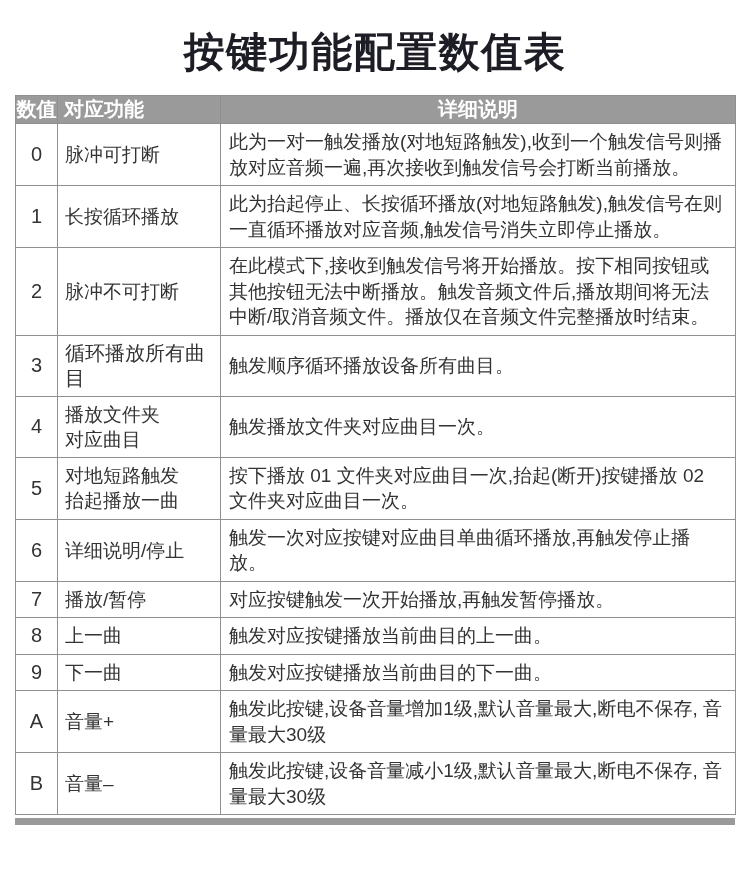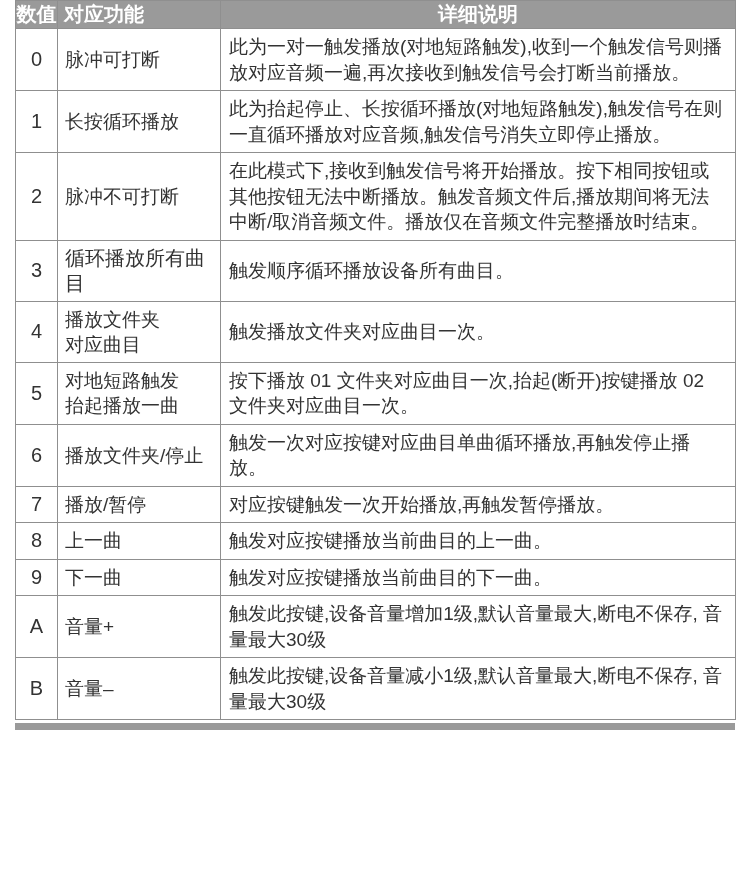--- a/index.html
+++ b/index.html
@@ -77,20 +77,21 @@
     width:720px;
     height:7px;
     background:var(--header-bg);
   }
 </style>
 </head>
 <body>
 
 <div class="page">
 
+  <h1 class="title">按键功能配置数值表</h1>
 
   <table class="cfg">
     <colgroup>
       <col class="c-val">
       <col class="c-label">
       <col class="c-desc">
     </colgroup>
     <thead>
       <tr>
         <th class="h-val">数值</th>
@@ -126,21 +127,21 @@
         <td class="desc">触发播放文件夹对应曲目一次。</td>
       </tr>
       <tr>
         <td class="val">5</td>
         <td class="label">对地短路触发
 抬起播放一曲</td>
         <td class="desc">按下播放 01 文件夹对应曲目一次,抬起(断开)按键播放 02 文件夹对应曲目一次。</td>
       </tr>
       <tr>
         <td class="val">6</td>
-        <td class="label">播放文件夹/停止</td>
+        <td class="label">详细说明/停止</td>
         <td class="desc">触发一次对应按键对应曲目单曲循环播放,再触发停止播放。</td>
       </tr>
       <tr>
         <td class="val">7</td>
         <td class="label">播放/暂停</td>
         <td class="desc">对应按键触发一次开始播放,再触发暂停播放。</td>
       </tr>
       <tr>
         <td class="val">8</td>
         <td class="label">上一曲</td>

